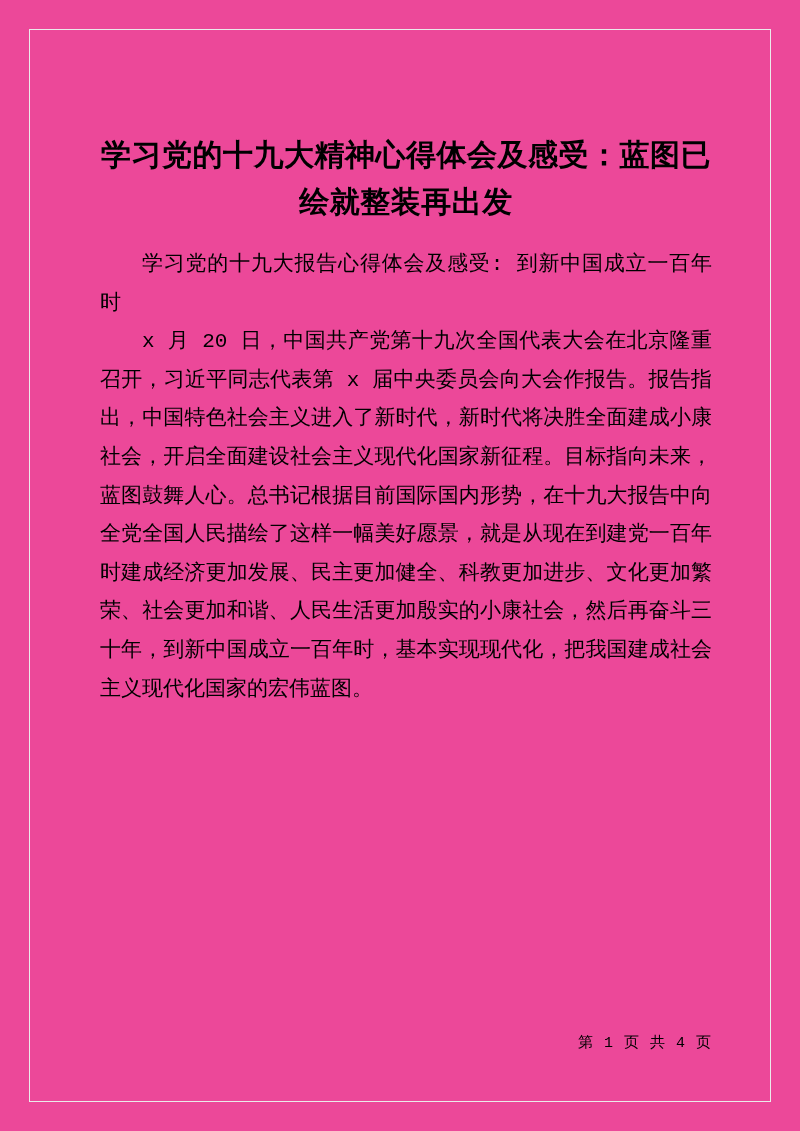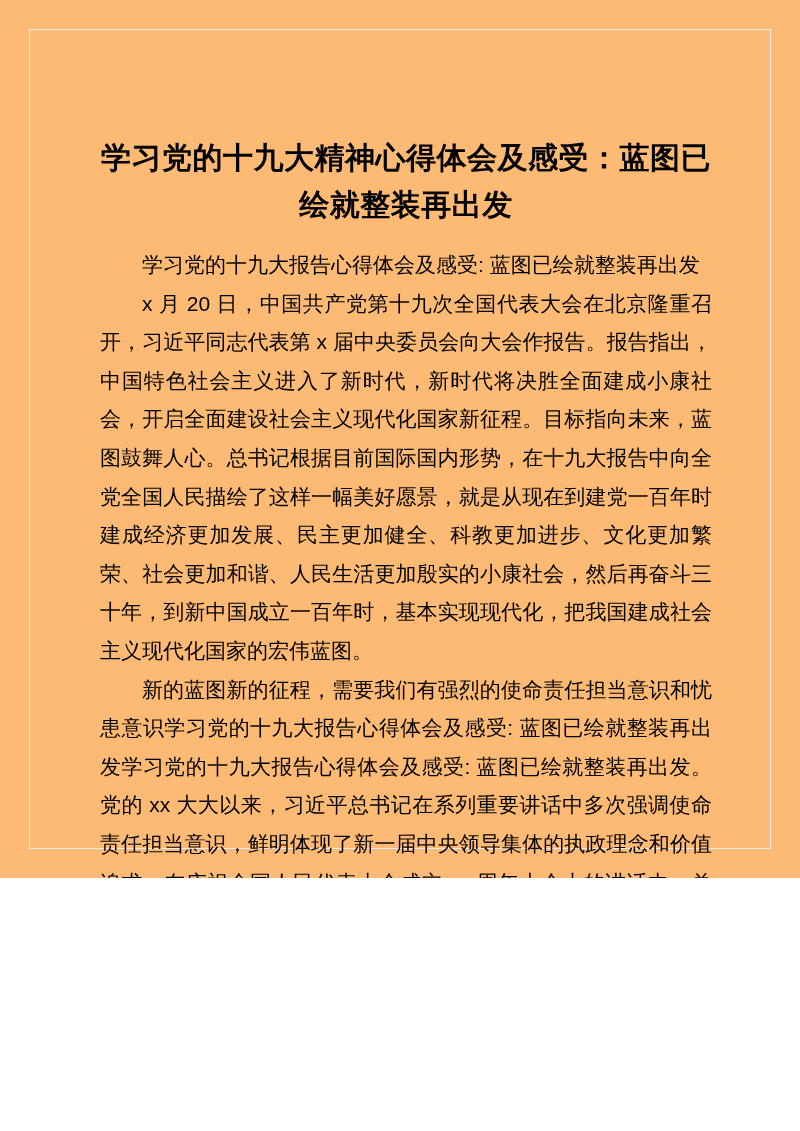--- a/index.html
+++ b/index.html
@@ -3,24 +3,24 @@
 <meta charset="utf-8">
 <style>
   html, body {
     margin: 0;
     padding: 0;
     background: #ffffff;
   }
   .page {
     position: relative;
     width: 800px;
-    height: 878px;
-    background: #fdba74;
+    height: 1131px;
+    background: #ec4899;
     color: #000000;
-    font-family: Liberation Sans, sans-serif;
+    font-family: Liberation Mono, monospace;
     overflow: hidden;
   }
   .page-border {
     position: absolute;
     left: 29px;
     top: 29px;
     right: 29px;
     bottom: 29px;
     border: 1px solid #ebebeb;
     pointer-events: none;
@@ -64,22 +64,21 @@
 </head>
 <body>
 
 <div class="page">
   <div class="page-border"></div>
 
   <div class="content">
     <h1 class="doc-title">学习党的十九大精神心得体会及感受：蓝图已绘就整装再出发</h1>
 
     <div class="body-text">
-      <p>学习党的十九大报告心得体会及感受: 蓝图已绘就整装再出发</p>
+      <p>学习党的十九大报告心得体会及感受: 到新中国成立一百年时</p>
       <p>x 月 20 日，中国共产党第十九次全国代表大会在北京隆重召开，习近平同志代表第 x 届中央委员会向大会作报告。报告指出，中国特色社会主义进入了新时代，新时代将决胜全面建成小康社会，开启全面建设社会主义现代化国家新征程。目标指向未来，蓝图鼓舞人心。总书记根据目前国际国内形势，在十九大报告中向全党全国人民描绘了这样一幅美好愿景，就是从现在到建党一百年时建成经济更加发展、民主更加健全、科教更加进步、文化更加繁荣、社会更加和谐、人民生活更加殷实的小康社会，然后再奋斗三十年，到新中国成立一百年时，基本实现现代化，把我国建成社会主义现代化国家的宏伟蓝图。</p>
-      <p class="continues">新的蓝图新的征程，需要我们有强烈的使命责任担当意识和忧患意识学习党的十九大报告心得体会及感受: 蓝图已绘就整装再出发学习党的十九大报告心得体会及感受: 蓝图已绘就整装再出发。党的 xx 大大以来，习近平总书记在系列重要讲话中多次强调使命责任担当意识，鲜明体现了新一届中央领导集体的执政理念和价值追求。在庆祝全国人民代表大会成立 xx 周年大会上的讲话中，总书记提出，“当代中国共产党人和中国人民一定要</p>
     </div>
   </div>
 
   <div class="page-footer">
     <span>第 1 页 共 4 页</span>
   </div>
 </div>
 
 </body></html>

